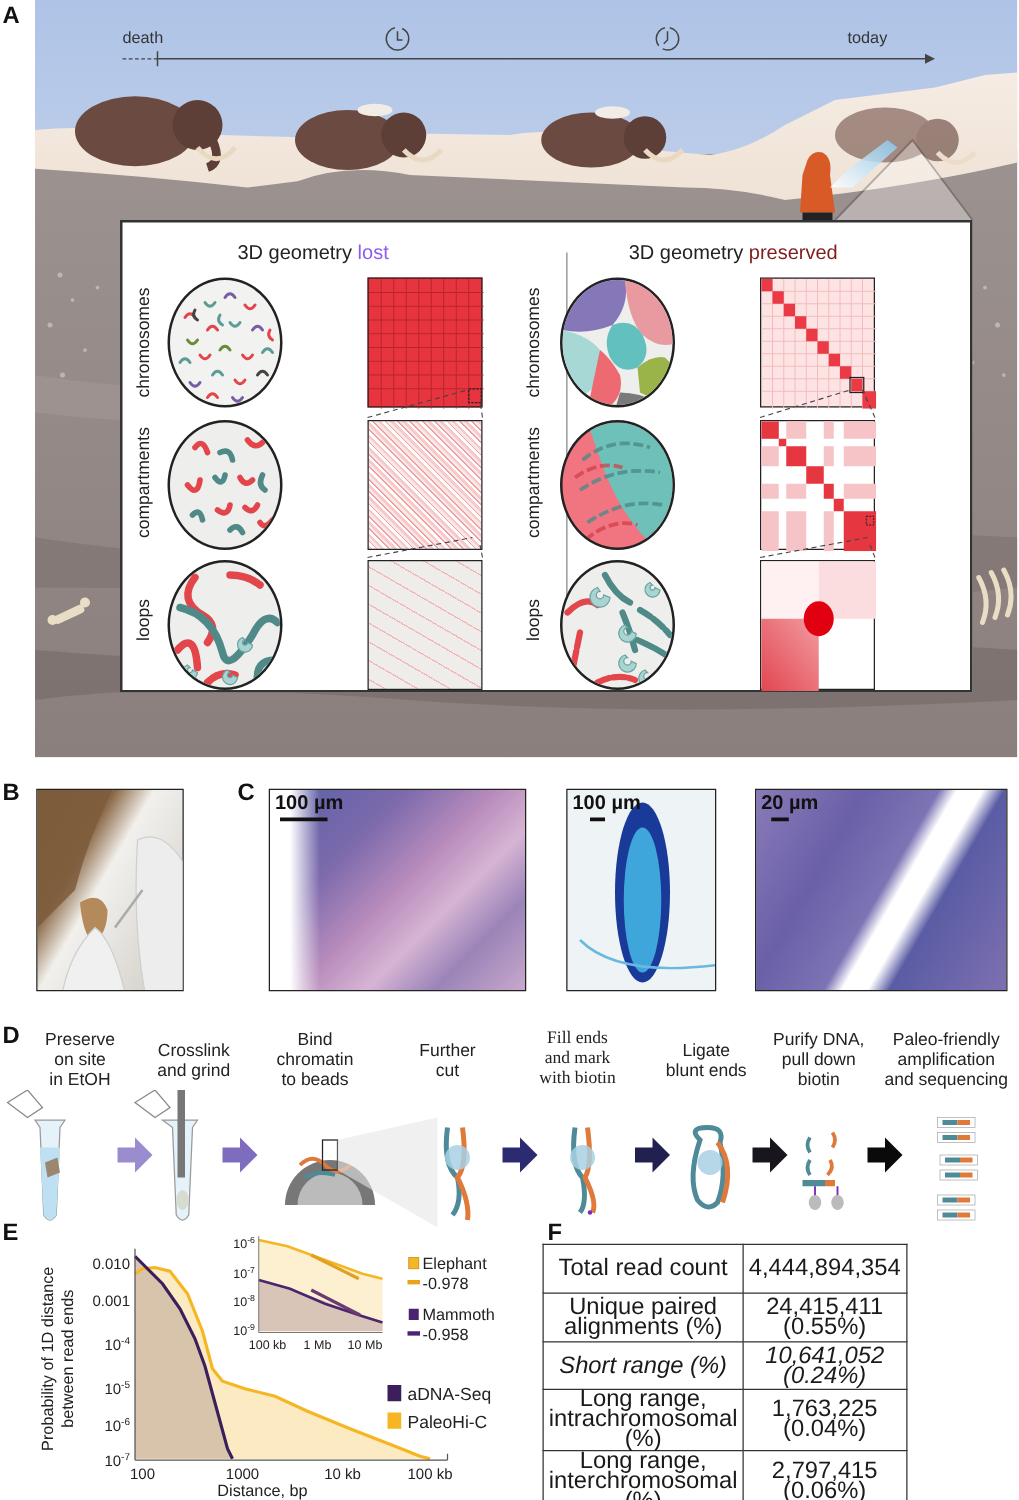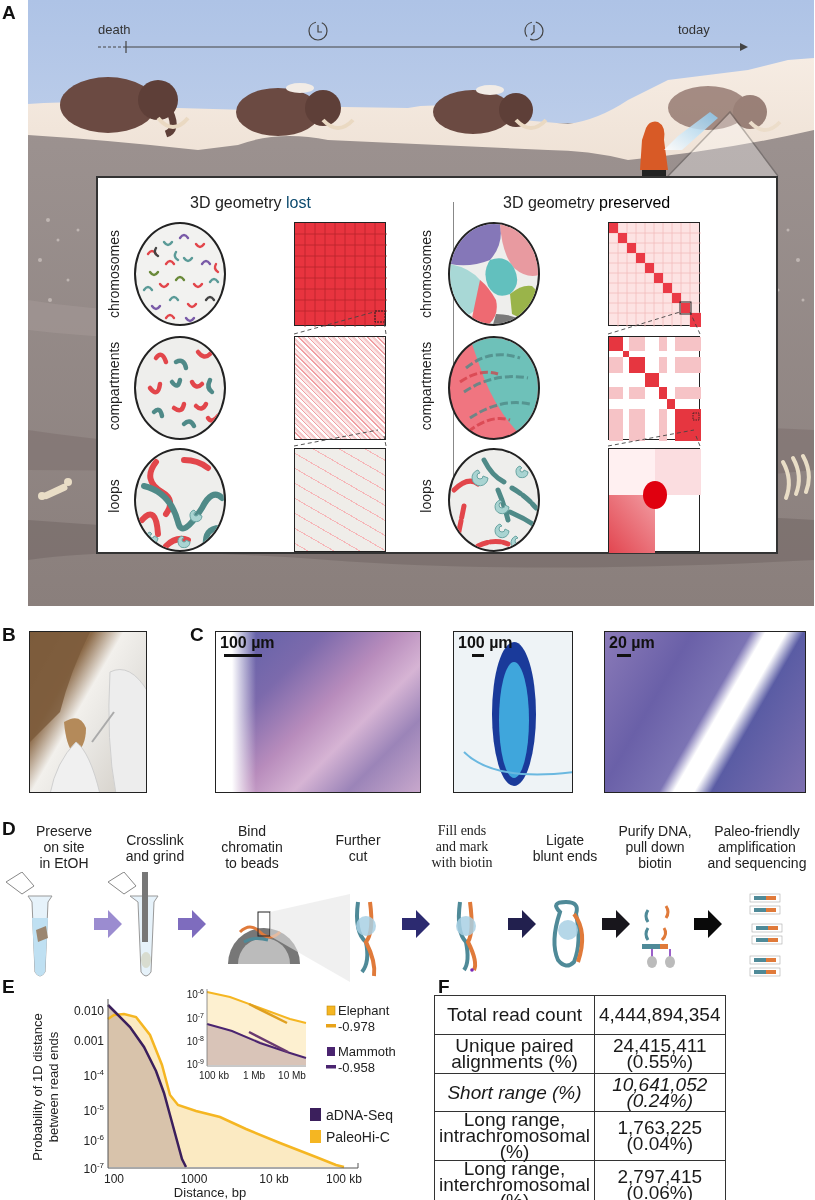--- a/index.html
+++ b/index.html
@@ -6,22 +6,22 @@
   html, body { width: 815px; height: 1200px; background: #ffffff; overflow: hidden; }
   body { font-family: "Liberation Sans", sans-serif; color: #1a1a1a; position: relative; }
   .abs { position: absolute; }
   .panel-letter { position: absolute; font-family: "Liberation Sans", sans-serif; font-weight: bold; font-size: 19px; color: #111; }
 
   
   #panelA { position: absolute; left: 28px; top: 0; width: 786px; height: 606px; overflow: hidden; }
   .timeline-label { position: absolute; font-size: 13px; color: #333; }
   .inner-box { position: absolute; left: 68px; top: 176px; width: 682px; height: 378px; background: #fff; border: 2px solid #333; }
   .col-title { position: absolute; font-size: 16px; color: #222; }
-  .lost { color: #0c4a6e; }
-  .preserved { color: #000000; }
+  .lost { color: #8b5cf6; }
+  .preserved { color: #7f1d1d; }
   .row-label { position: absolute; font-size: 14px; color: #222; transform: rotate(-90deg); transform-origin: center; white-space: nowrap; width: 120px; text-align: center; }
   .circ { position: absolute; width: 92px; height: 104px; border-radius: 50%; border: 2px solid #222; background: #eeeeec; overflow: hidden; }
   .mat { position: absolute; width: 92px; height: 104px; border: 1.5px solid #222; }
 
   
   .photo { position: absolute; border: 1.5px solid #222; overflow: hidden; }
   .scale-label { position: absolute; font-size: 16px; font-weight: bold; color: #111; }
   .scale-bar { position: absolute; height: 3px; background: #111; }
 
   

